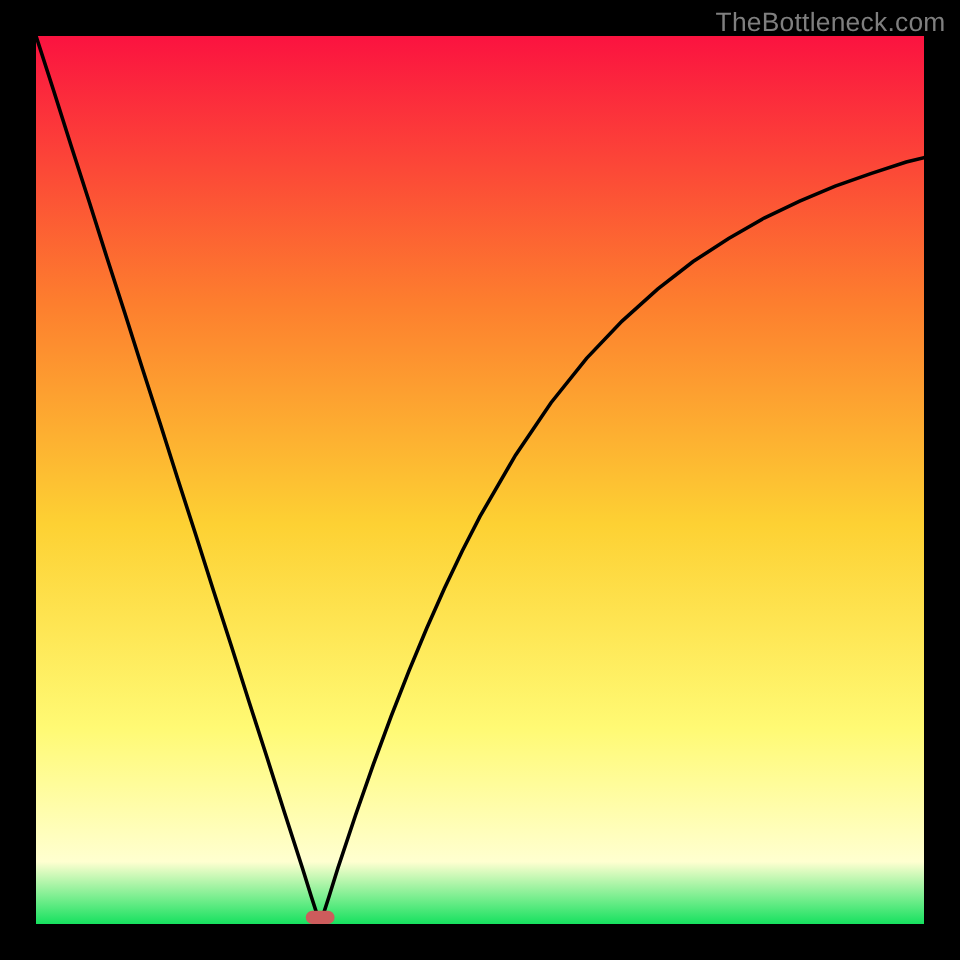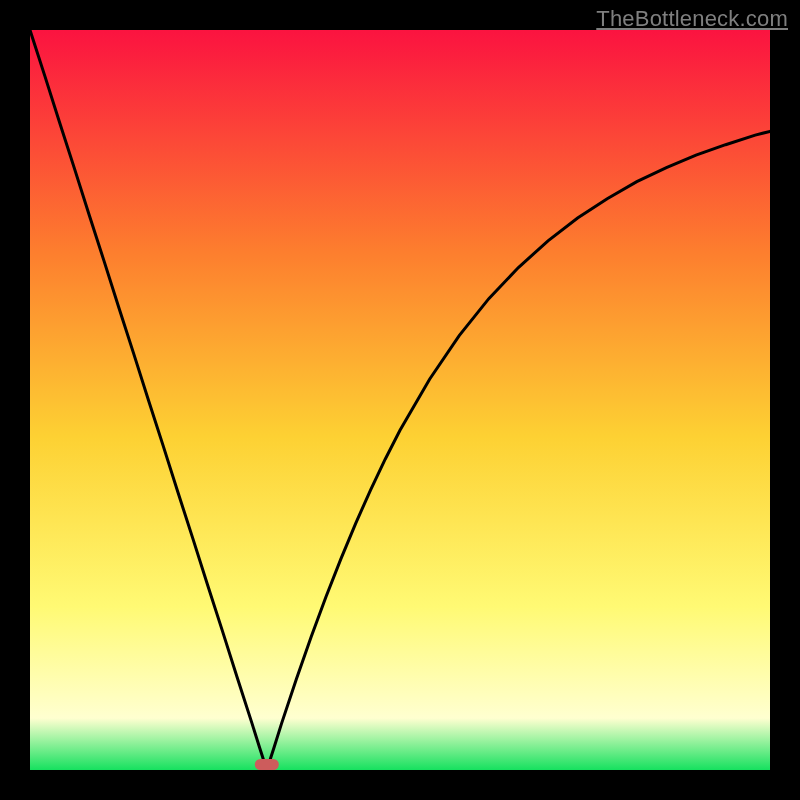--- a/index.html
+++ b/index.html
@@ -27,21 +27,20 @@
   }
   .watermark {
     position: absolute;
     top: 6px;
     right: 12px;
     color: #7f7f7f;
     font-size: 22px;
     font-weight: 500;
     letter-spacing: 0.2px;
     z-index: 10;
-    text-decoration: underline;
   }
   svg {
     display: block;
   }
 </style>
 </head>
 <body>
 
 <div class="frame">
 

